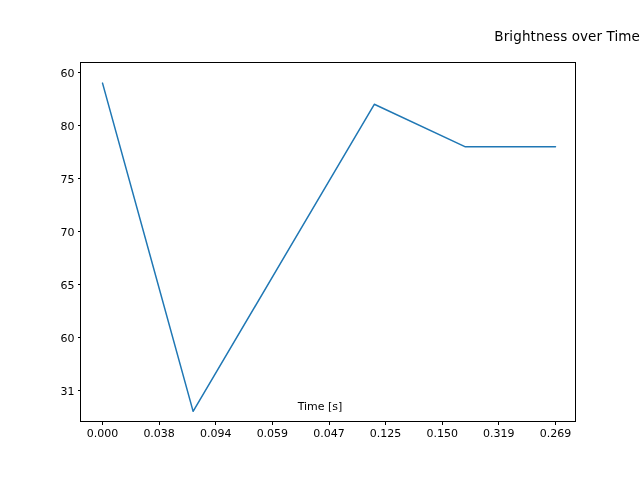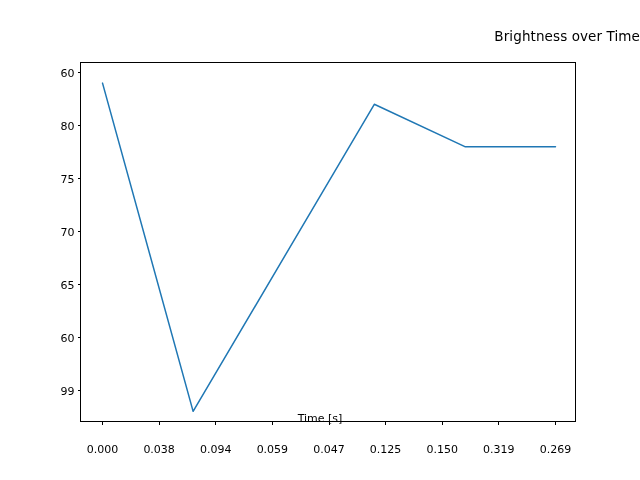--- a/index.html
+++ b/index.html
@@ -87,28 +87,28 @@
     align-items: center;
   }
   .xtick .tick-mark {
     width: 1px;
     height: 3.5px;
     background: #000000;
   }
   .xtick .tick-text {
     font-size: 11px;
     color: #000000;
-    margin-top: 19px;
+    margin-top: 3px;
     line-height: 1;
     white-space: nowrap;
   }
   #x-axis-label {
     position: absolute;
     left: 0;
-    top: 412px;
+    top: 400px;
     width: 640px;
     text-align: center;
     font-size: 11px;
     color: #000000;
   }
 </style>
 </head>
 <body>
 
 <div id="figure">
@@ -116,21 +116,21 @@
   <div id="chart-title">Brightness over Time</div>
 
   <div id="plot-area">
 
     <svg id="data-svg" viewBox="0 0 496 360" preserveAspectRatio="none">
       <polyline id="series-line" fill="none" stroke="#1f77b4" stroke-width="1.5" stroke-linejoin="round" stroke-linecap="round" points="21.52,20.12 112.11,348.35 293.30,41.29 383.89,83.65 474.48,83.65"></polyline>
     </svg>
 
     <div class="ytick-wrap" id="yticks">
         <div class="ytick" style="top: 327.18px;">
-          <span class="tick-text">99</span>
+          <span class="tick-text">31</span>
           <span class="tick-mark"></span>
         </div>
         <div class="ytick" style="top: 274.24px;">
           <span class="tick-text">60</span>
           <span class="tick-mark"></span>
         </div>
         <div class="ytick" style="top: 221.29px;">
           <span class="tick-text">65</span>
           <span class="tick-mark"></span>
         </div>

